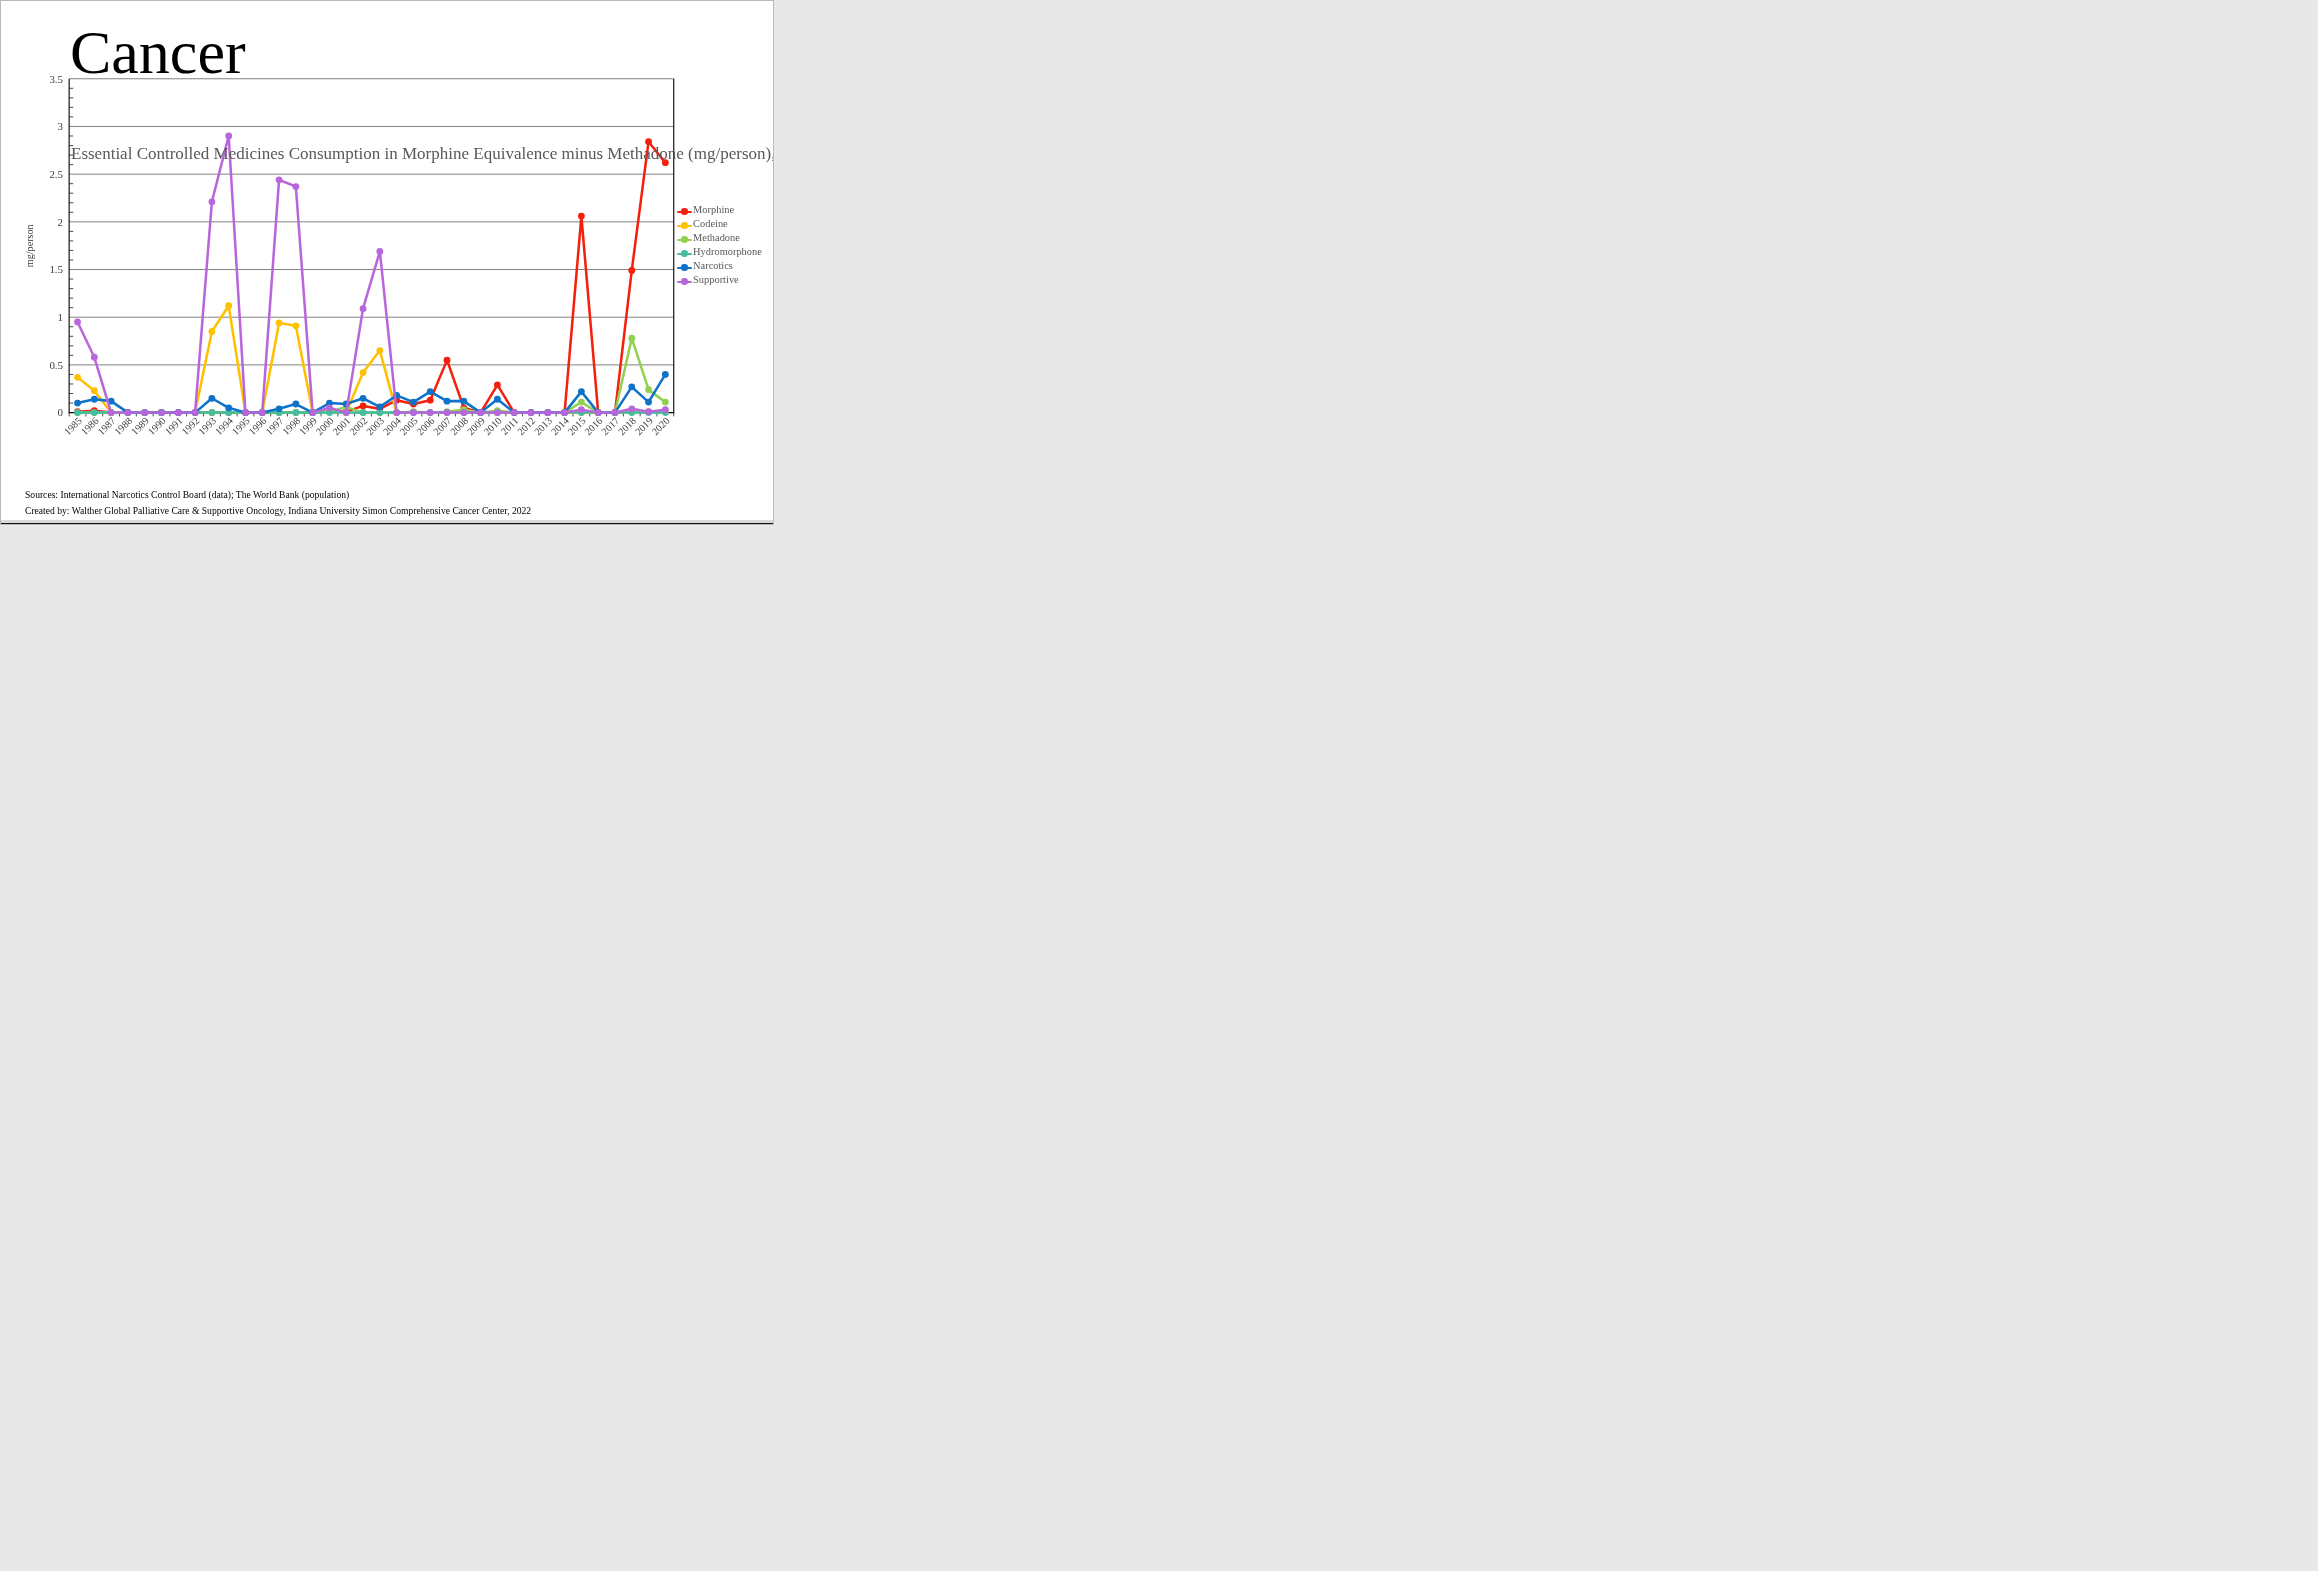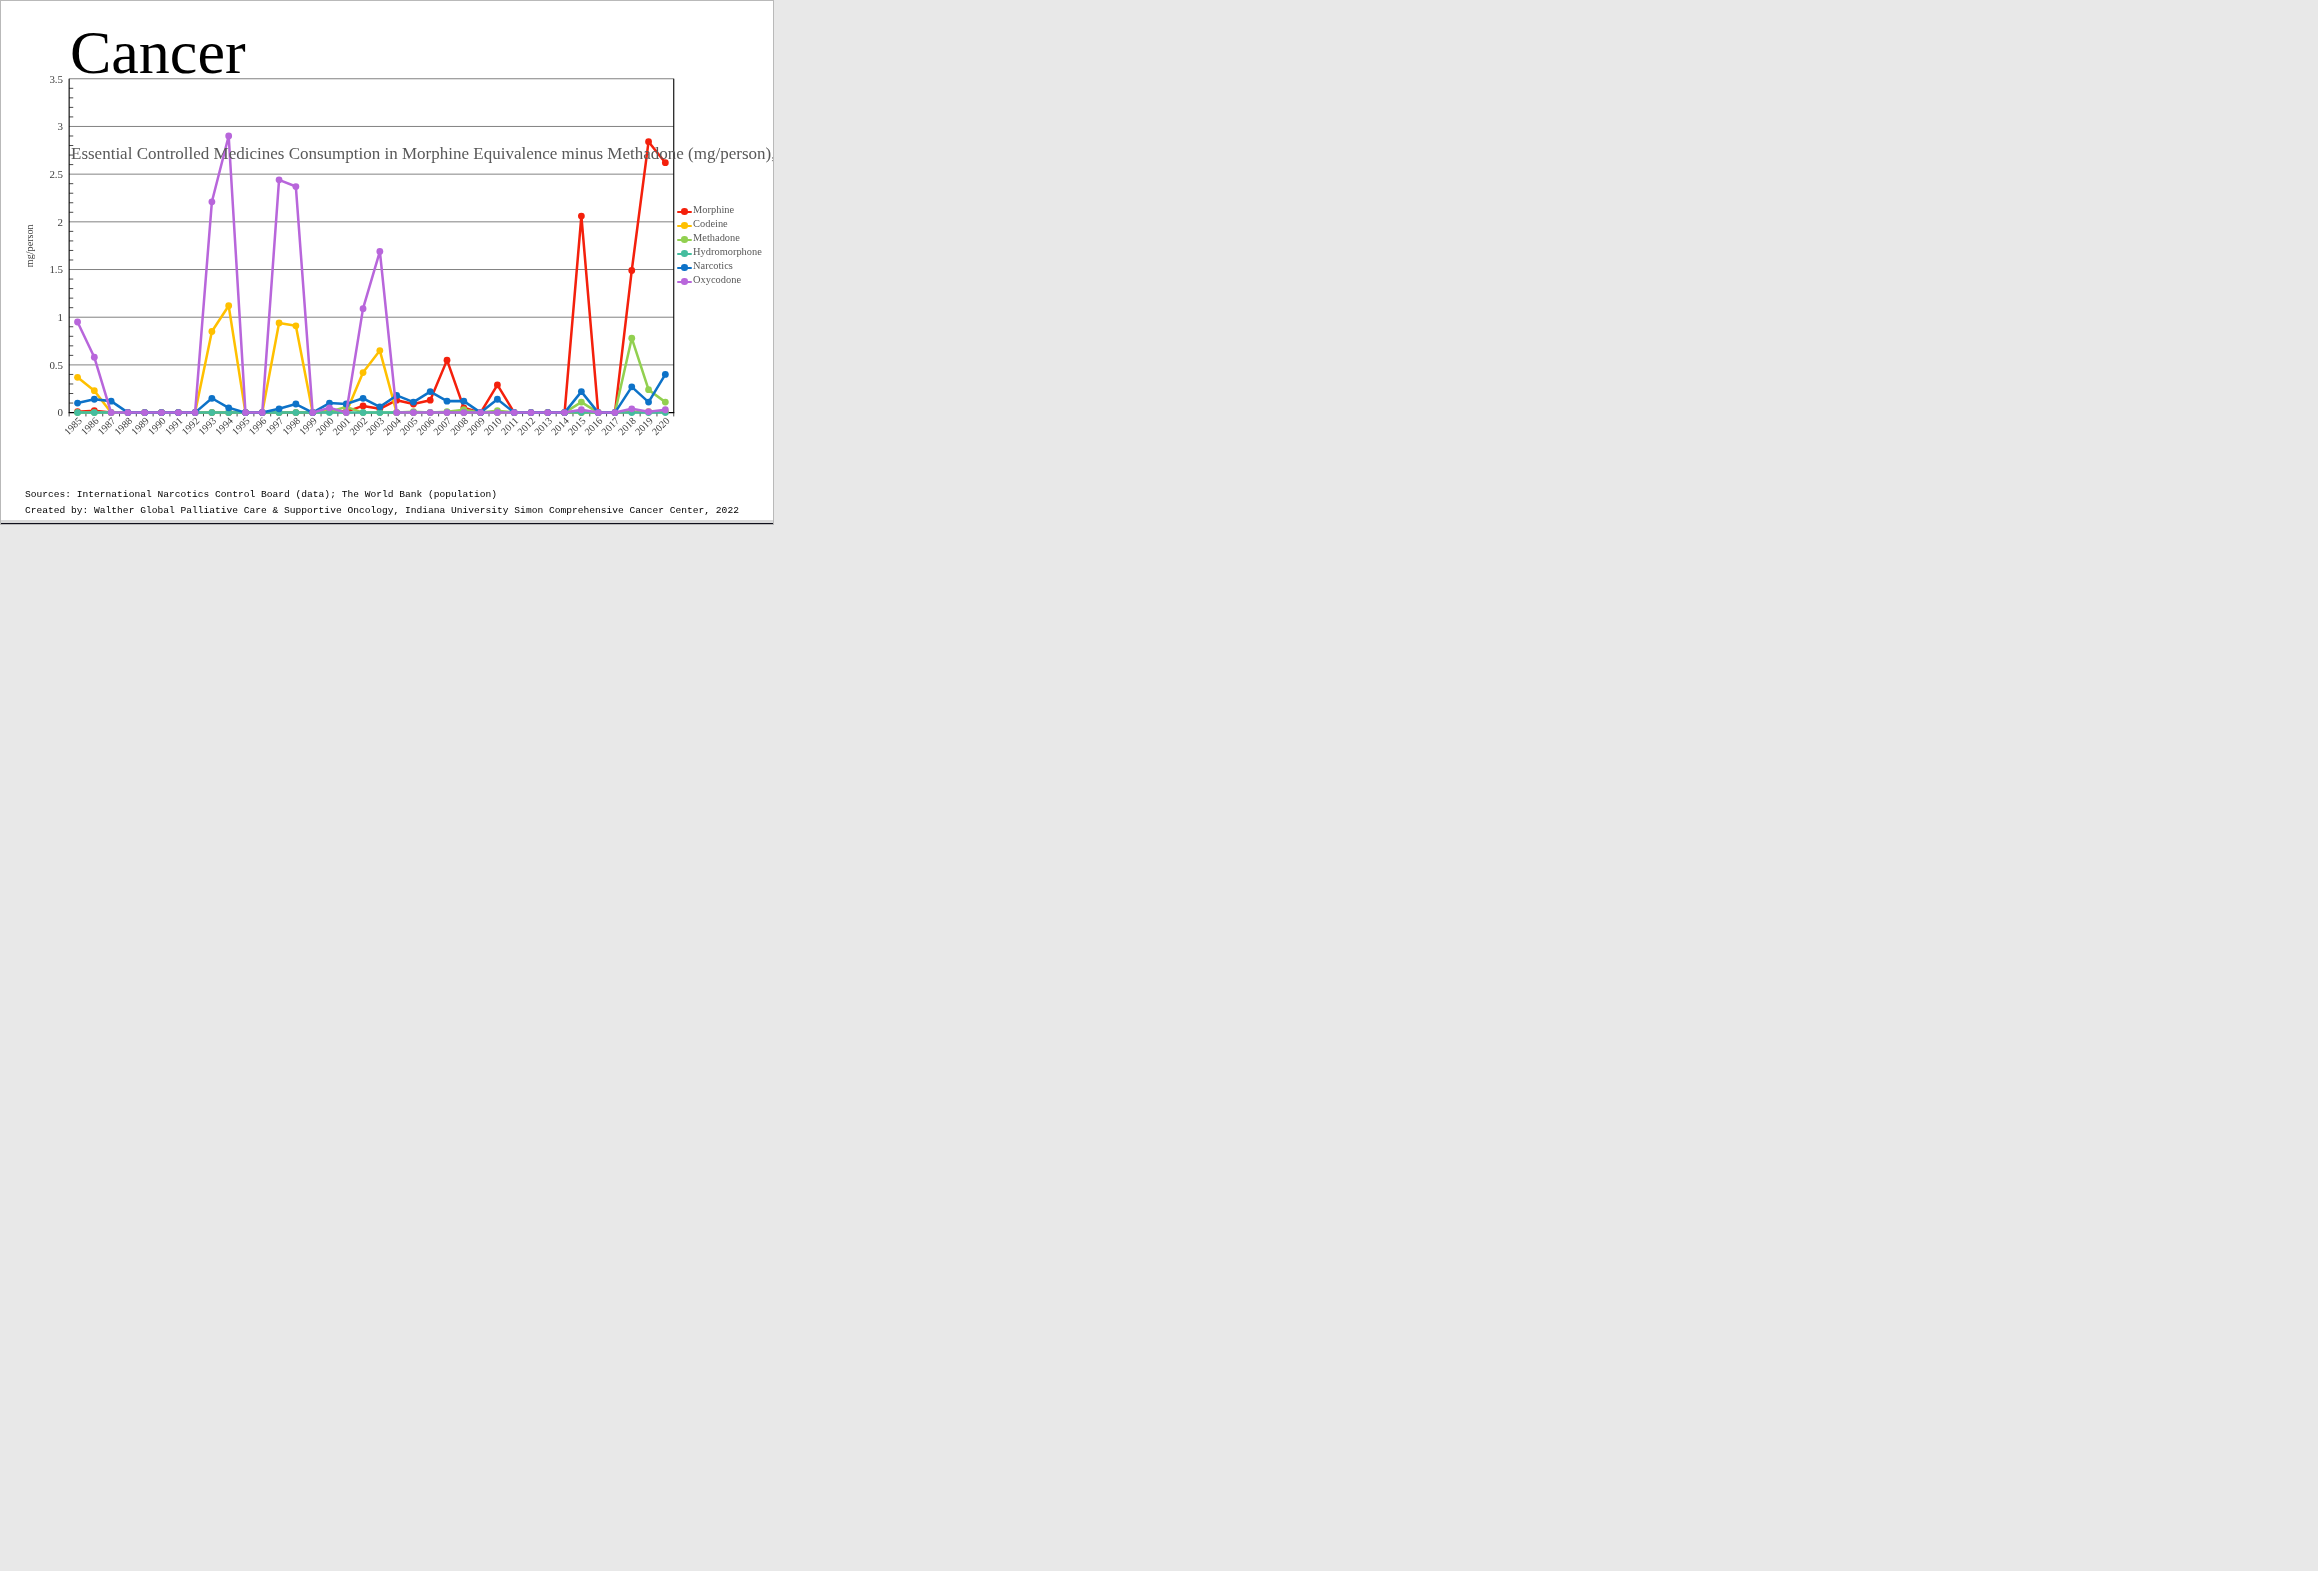--- a/index.html
+++ b/index.html
@@ -27,21 +27,21 @@
   }
   .legend-item{
     display:flex;align-items:flex-end;height:14px;white-space:nowrap;
   }
   .legend-marker{position:relative;width:15px;height:6.6px;flex:0 0 15px;}
   .legend-marker .lm-line{position:absolute;left:0;top:2.2px;width:15px;height:2.2px;border-radius:1.1px;}
   .legend-marker .lm-dot{position:absolute;left:4.4px;top:0;width:6.6px;height:6.6px;border-radius:50%;}
   .legend-label{font-size:10.4px;color:#595959;margin-left:1.1px;}
   .sources{
     position:absolute;left:24px;top:486px;
-    font-size:9.6px;color:#000;line-height:1.62;white-space:nowrap;font-family:Liberation Mono, monospace;
+    font-size:9.6px;color:#000;line-height:1.62;white-space:nowrap;
   }
   .strip-gray{position:absolute;left:0;right:0;top:519px;height:3.3px;background:#d9d9d9;}
   .strip-dark{position:absolute;left:0;right:0;top:522px;height:1.6px;background:#10101c;}
 </style>
 </head>
 <body>
 
 <div class="canvas">
 
   <svg id="chart-svg" width="772" height="523" viewBox="0 0 1405 953">
@@ -426,21 +426,21 @@
           <span class="lm-line" style="background: rgb(13, 114, 200);"></span>
           <span class="lm-dot" style="background: rgb(13, 114, 200);"></span>
         </span>
       <span class="legend-label">Narcotics</span>
     </div>
     <div class="legend-item">
       <span class="legend-marker">
           <span class="lm-line" style="background: rgb(184, 102, 219);"></span>
           <span class="lm-dot" style="background: rgb(184, 102, 219);"></span>
         </span>
-      <span class="legend-label">Oxycodone</span>
+      <span class="legend-label">Supportive</span>
     </div>
   </div>
 
   <div class="sources">
     <div>Sources: International Narcotics Control Board (data); The World Bank (population)</div>
     <div>Created by: Walther Global Palliative Care &amp; Supportive Oncology, Indiana University Simon Comprehensive Cancer Center, 2022</div>
   </div>
 
   <div class="strip-gray"></div>
   <div class="strip-dark"></div>

